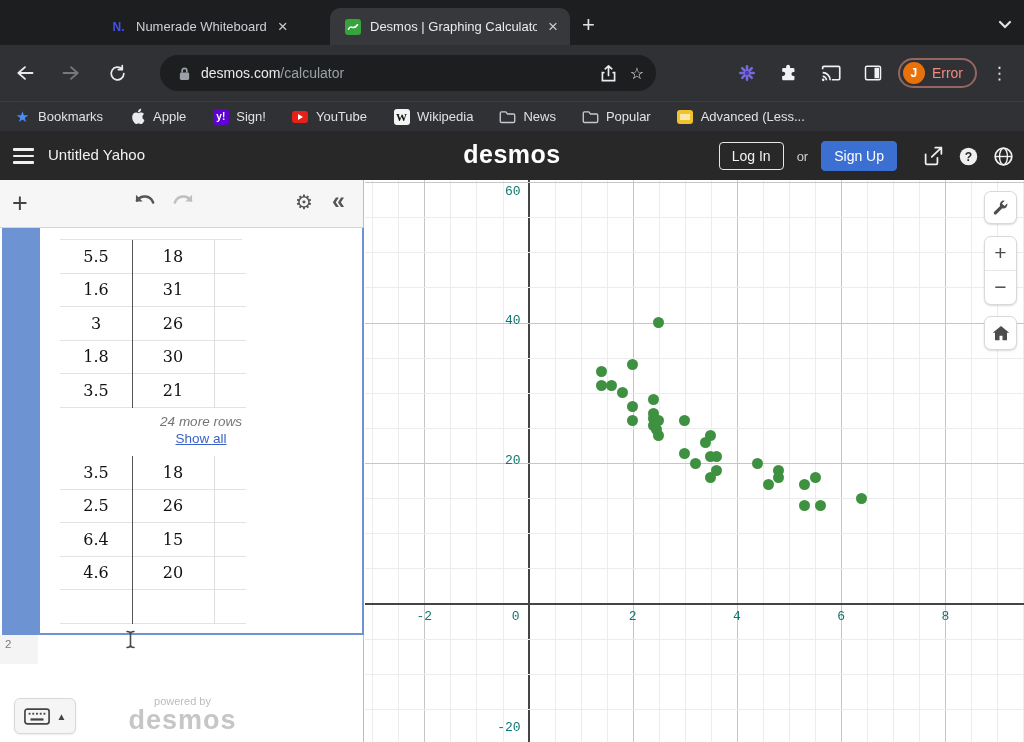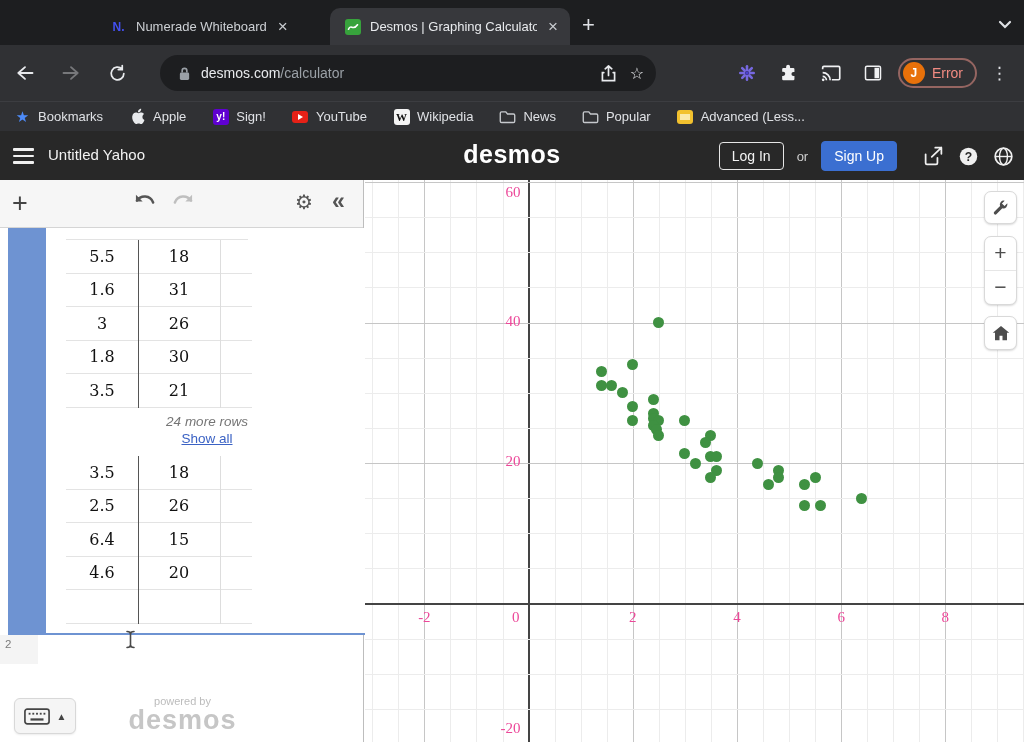--- a/index.html
+++ b/index.html
@@ -75,21 +75,21 @@
   .panel { position:absolute; left:0; top:180px; width:364px; height:562px; background:#fff;
            border-right:1px solid #bdbdbd; }
   .ptoolbar { position:absolute; left:0; top:0; width:100%; height:48px; background:#f6f6f6;
               border-bottom:1px solid #d5d5d5; }
   .pt-add { position:absolute; left:12px; top:8px; font-size:27px; color:#444; font-weight:300;}
   .pt-undo { position:absolute; left:133px; top:12px; }
   .pt-redo { position:absolute; left:170px; top:12px; }
   .pt-gear { position:absolute; left:295px; top:10px; font-size:20px; color:#555; }
   .pt-collapse { position:absolute; left:332px; top:8px; font-size:23px; color:#555; font-weight:bold;}
 
-  .item1 { position:absolute; left:8px; top:48px; width:362px; height:407px;
+  .item1 { position:absolute; left:2px; top:48px; width:362px; height:407px;
            border-right:2px solid #6e93d2; border-bottom:2px solid #6e93d2; background:#fff; }
   .gutter1 { position:absolute; left:0; top:0; width:38px; height:100%; background:#6e93d2; }
   .tcontent { position:absolute; left:38px; top:0; right:0; bottom:0;
               font-family:"DejaVu Serif", serif; font-size:16px; color:#111; }
   .t-spacer { height:12px; border-bottom:1px solid #e3e3e3; margin:0 120px 0 20px; }
   .trow { display:flex; height:33.5px; align-items:center; border-bottom:1px solid #e3e3e3;
           margin-left:20px; width:186px; }
   .trow .c1 { width:72px; text-align:center; }
   .trow .c2 { width:82px; text-align:center; }
   .note-band { height:48.5px; text-align:center; padding-top:6px;
@@ -115,21 +115,21 @@
 
   
   .graph { position:absolute; left:365px; top:180px; width:659px; height:562px; background:#fff; overflow:hidden; }
   .gl { position:absolute; background:#ececec; }
   .gl.v { top:0; bottom:0; width:1px; }
   .gl.h { left:0; right:0; height:1px; }
   .gl.major { background:#c6c6c6; }
   .gl.axis { background:#444; }
   .gl.v.axis { width:2px; }
   .gl.h.axis { height:2px; }
-  .ticklabel { position:absolute; font-family:Liberation Serif, serif; font-size:15px; color:#ec4899;
+  .ticklabel { position:absolute; font-family:Liberation Mono, monospace; font-size:13px; color:#0f766e;
                white-space:nowrap; }
   .pt { position:absolute; width:11px; height:11px; border-radius:50%; }
   .side-ctrls { position:absolute; right:7px; top:11px; width:33px; }
   .sbtn { width:33px; background:#fff; border:1px solid #d9d9d9; border-radius:7px;
           box-shadow:0 1px 2px rgba(0,0,0,.15); display:flex; flex-direction:column;
           align-items:center; justify-content:center; color:#4d4d4d; }
   .sbtn.single { height:33px; }
   .zoomgroup { margin-top:12px; height:69px; }
   .zoomgroup .half { height:34px; width:100%; display:flex; align-items:center; justify-content:center;
                      font-size:21px; color:#4d4d4d; }

